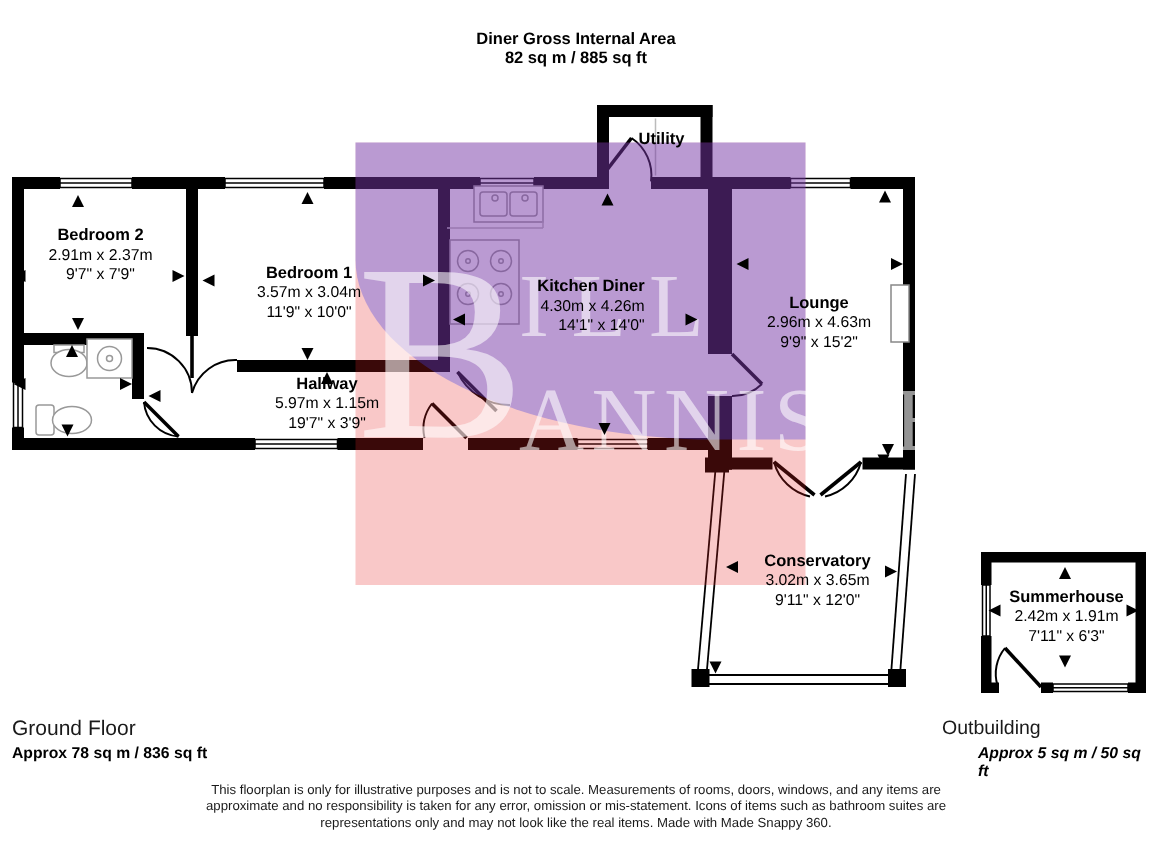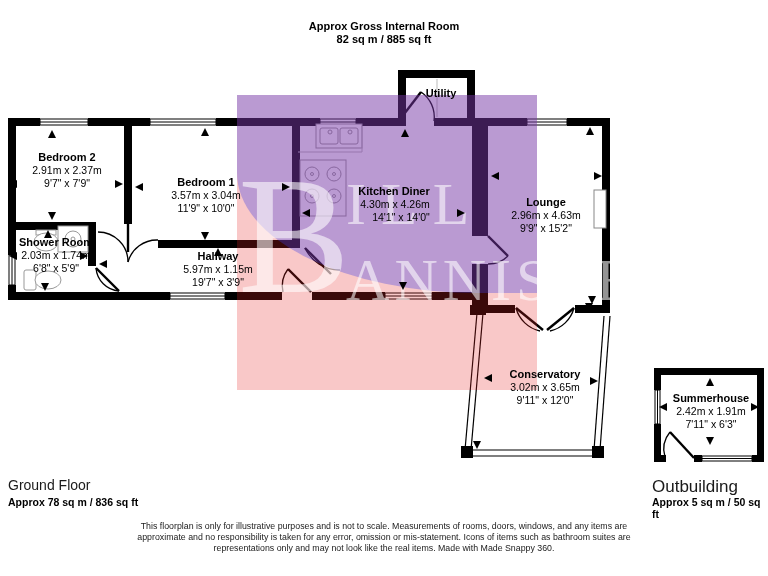--- a/index.html
+++ b/index.html
@@ -22,32 +22,32 @@
   .room-label{position:absolute;transform:translateX(-50%);text-align:center;white-space:nowrap;}
   .room-name{font-weight:bold;font-size:11px;line-height:13px;}
   .room-dim{font-size:10.5px;line-height:13px;}
   .arr{position:absolute;width:0;height:0;transform:translate(-4px,-4px);}
   .arr-u{border-left:4px solid transparent;border-right:4px solid transparent;border-bottom:8px solid #000;}
   .arr-d{border-left:4px solid transparent;border-right:4px solid transparent;border-top:8px solid #000;}
   .arr-l{border-top:4px solid transparent;border-bottom:4px solid transparent;border-right:8px solid #000;}
   .arr-r{border-top:4px solid transparent;border-bottom:4px solid transparent;border-left:8px solid #000;}
   .floor-title{position:absolute;left:8px;top:477px;font-size:14px;color:#1a1a1a;z-index:7;}
   .floor-sub{position:absolute;left:8px;top:496px;font-size:10.5px;font-weight:bold;z-index:7;}
-  .out-title{position:absolute;left:652px;top:477px;font-size:17px;color:#1a1a1a;z-index:7;}
-  .out-sub{position:absolute;left:652px;top:496px;font-size:10.5px;font-weight:bold;z-index:7;}
+  .out-title{position:absolute;left:628px;top:477px;font-size:13px;color:#1a1a1a;z-index:7;}
+  .out-sub{position:absolute;left:652px;top:496px;font-size:10.5px;font-weight:bold;z-index:7;font-style:italic;}
   .disclaimer{position:absolute;left:134px;top:521px;width:500px;text-align:center;
               font-size:8.8px;line-height:11px;color:#1a1a1a;z-index:7;}
 </style>
 </head>
 <body>
 
 <div class="page">
 
   <div class="hdr">
-    <div>Approx Gross Internal Room</div>
+    <div>Diner Gross Internal Area</div>
     <div>82 sq m / 885 sq ft</div>
   </div>
 
   <svg class="plan" width="768" height="576" viewBox="0 0 768 576">
 
     <g fill="#000000">
       <rect x="8" y="118" width="32" height="8"></rect>
       <rect x="88" y="118" width="62" height="8"></rect>
       <rect x="216" y="118" width="104" height="8"></rect>
       <rect x="356" y="118" width="44" height="8"></rect>
@@ -199,25 +199,20 @@
       <div class="room-label" style="left: 67px; top: 151px;">
         <div class="room-name">Bedroom 2</div>
         <div class="room-dim">2.91m x 2.37m</div>
         <div class="room-dim">9'7" x 7'9"</div>
       </div>
       <div class="room-label" style="left: 206px; top: 176px;">
         <div class="room-name">Bedroom 1</div>
         <div class="room-dim">3.57m x 3.04m</div>
         <div class="room-dim">11'9" x 10'0"</div>
       </div>
-      <div class="room-label" style="left: 56px; top: 236px;">
-        <div class="room-name">Shower Room</div>
-        <div class="room-dim">2.03m x 1.74m</div>
-        <div class="room-dim">6'8" x 5'9"</div>
-      </div>
       <div class="room-label" style="left: 218px; top: 250px;">
         <div class="room-name">Hallway</div>
         <div class="room-dim">5.97m x 1.15m</div>
         <div class="room-dim">19'7" x 3'9"</div>
       </div>
       <div class="room-label" style="left: 394px; top: 185px; text-align: right;">
         <div class="room-name">Kitchen Diner</div>
         <div class="room-dim">4.30m x 4.26m</div>
         <div class="room-dim">14'1" x 14'0"</div>
       </div>

